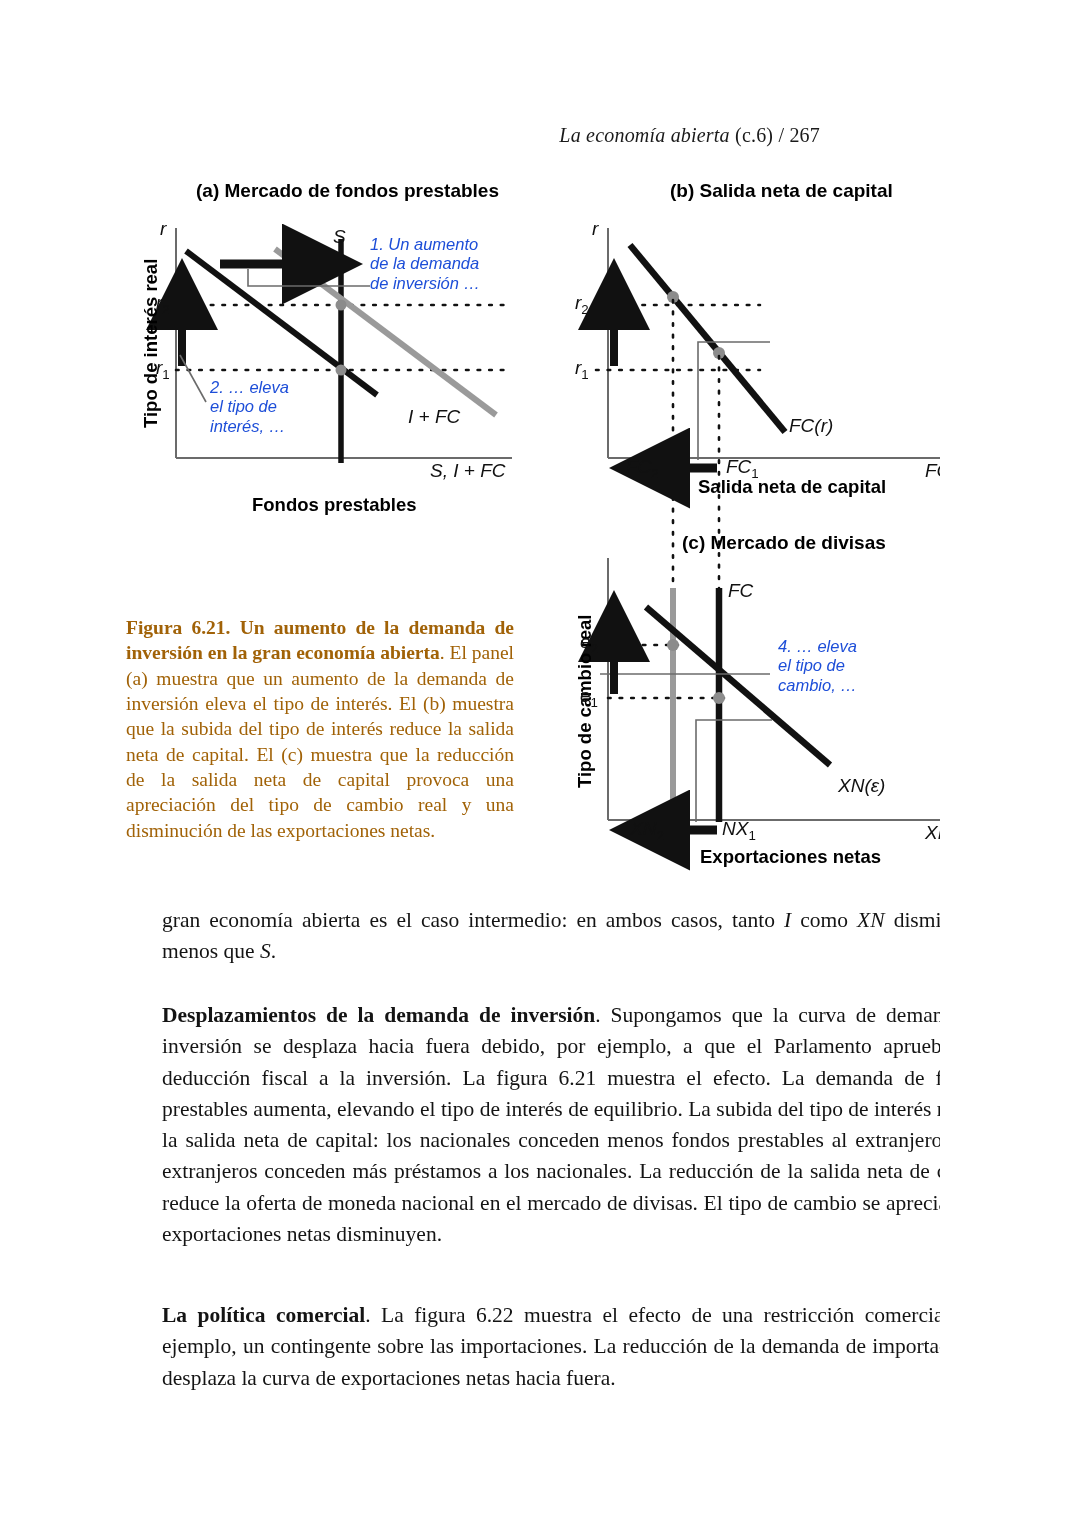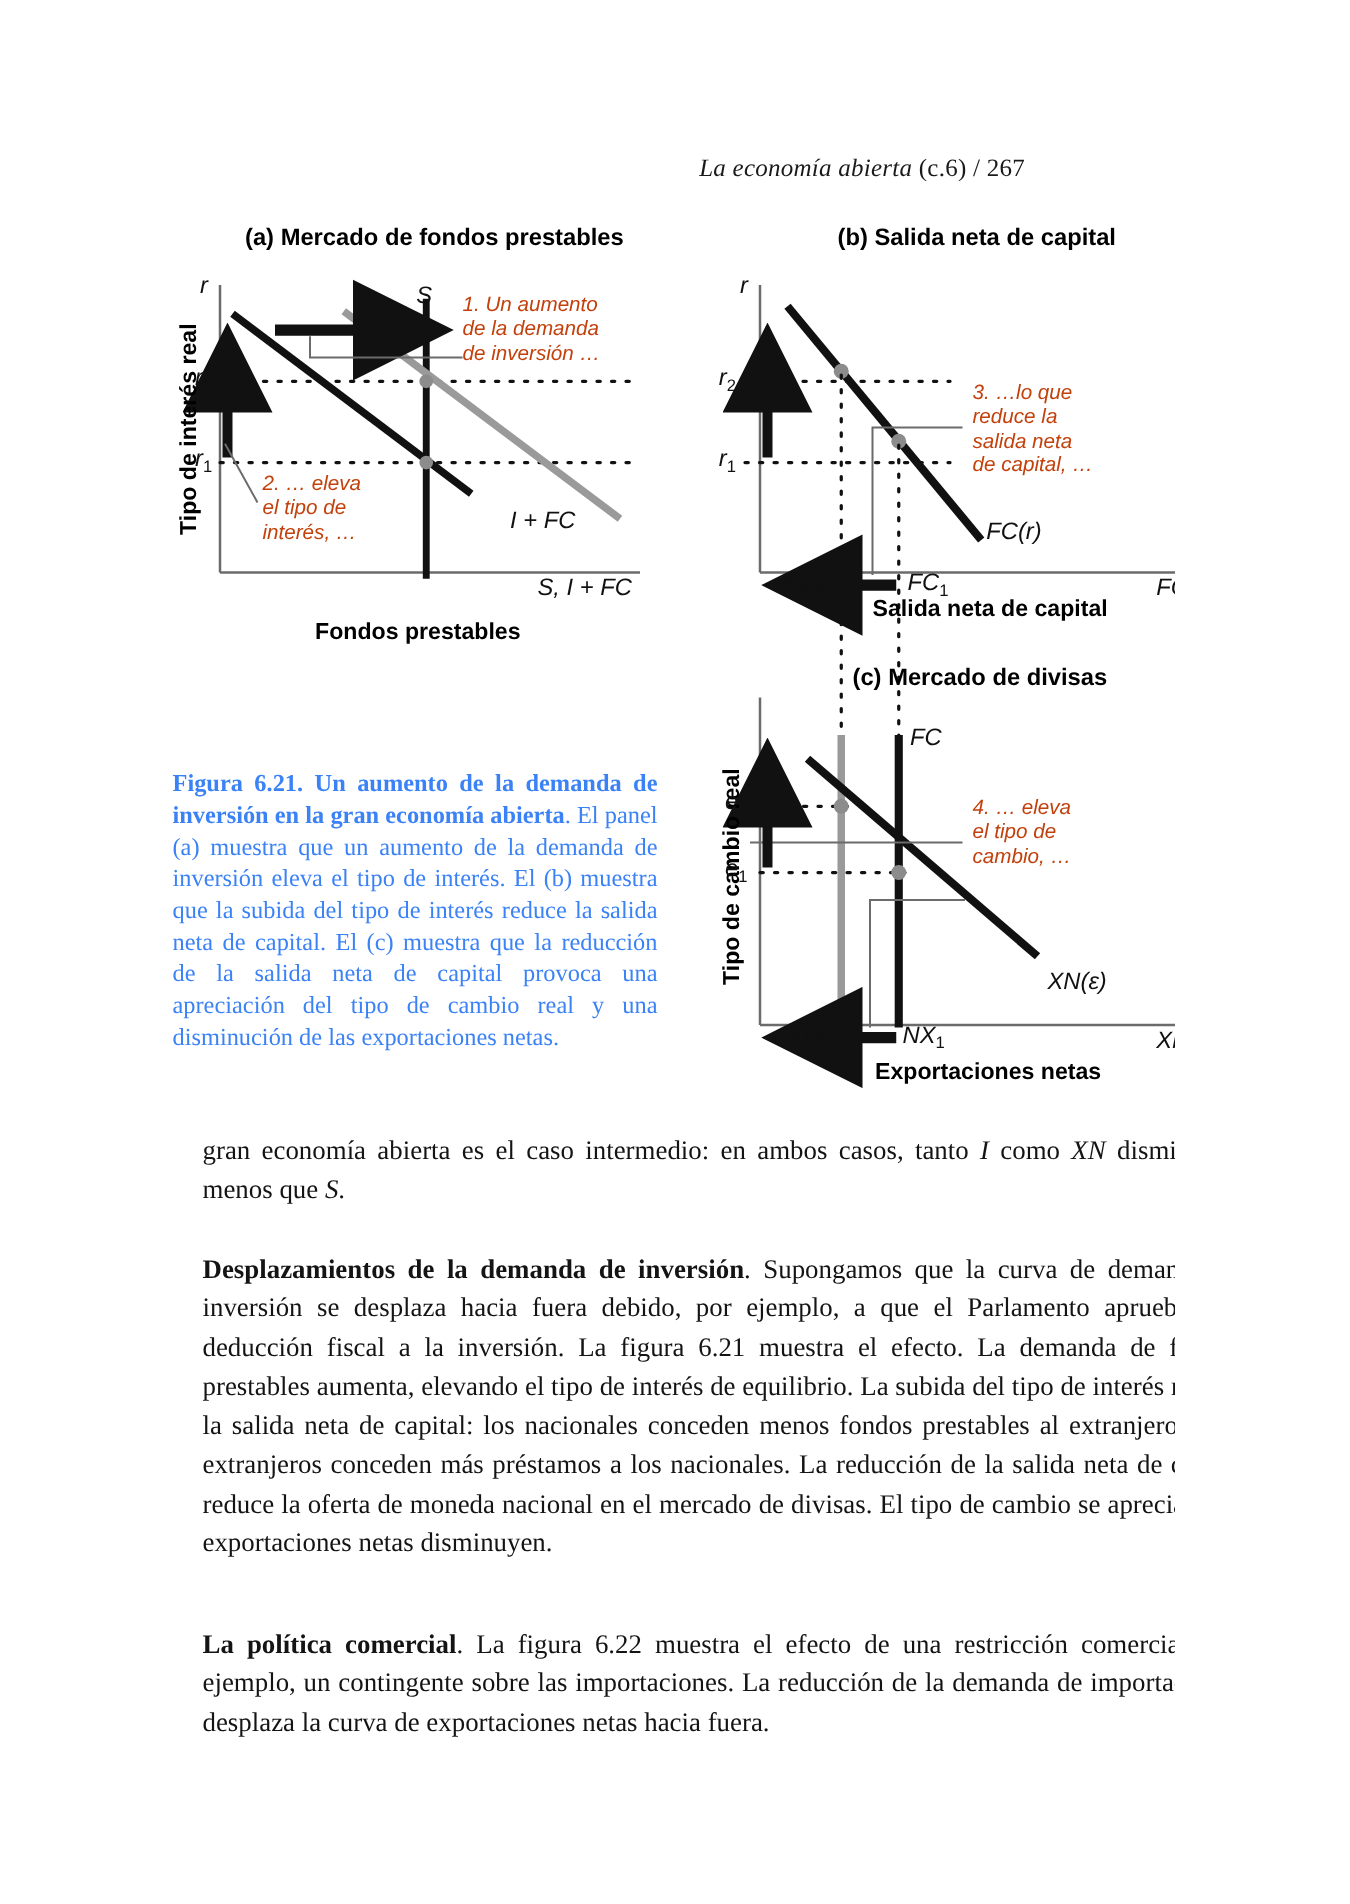--- a/index.html
+++ b/index.html
@@ -69,36 +69,35 @@
     font-size: 0.70em;
     font-style: normal;
   }
 
   .note {
     position: absolute;
     font-family: "Liberation Sans", sans-serif;
     font-style: italic;
     font-size: 16.5px;
     line-height: 1.17;
-    color: #c2410c;
+    color: #1d4ed8;
     white-space: pre-line;
   }
 
   
   .caption {
     position: absolute;
     left: 126px;
     top: 615px;
     width: 388px;
     font-family: "Liberation Serif", serif;
     font-size: 19.5px;
     line-height: 1.30;
     text-align: justify;
-    color: #3b82f6;
-    margin-left: 12px;
+    color: #a16207;
   }
   .caption b { font-weight: bold; }
 
   
   .body-text {
     position: absolute;
     left: 126px;
     width: 832px;
     font-family: "Liberation Serif", serif;
     font-size: 21.5px;
@@ -255,24 +254,20 @@
     </div>
 
     <div class="var-lab" style="left:626px; top:286px;">
       <span>FC</span><sub>2</sub>
     </div>
 
     <div class="var-lab" style="left:726px; top:286px;">
       <span>FC</span><sub>1</sub>
     </div>
 
-    <div class="note" style="left:778px; top:135px;">3. …lo que
-reduce la
-salida neta
-de capital, …</div>
 
     <div class="panel-title" style="left:682px; top:362px;">(c) Mercado de divisas</div>
 
     <div class="axis-name vertical" style="left:574px; top:618px;">Tipo de cambio real</div>
 
     <div class="axis-name" style="left:700px; top:676px;">Exportaciones netas</div>
 
     <div class="var-lab" style="left:925px; top:652px;">XN</div>
 
     <div class="var-lab" style="left:728px; top:410px;">FC</div>

